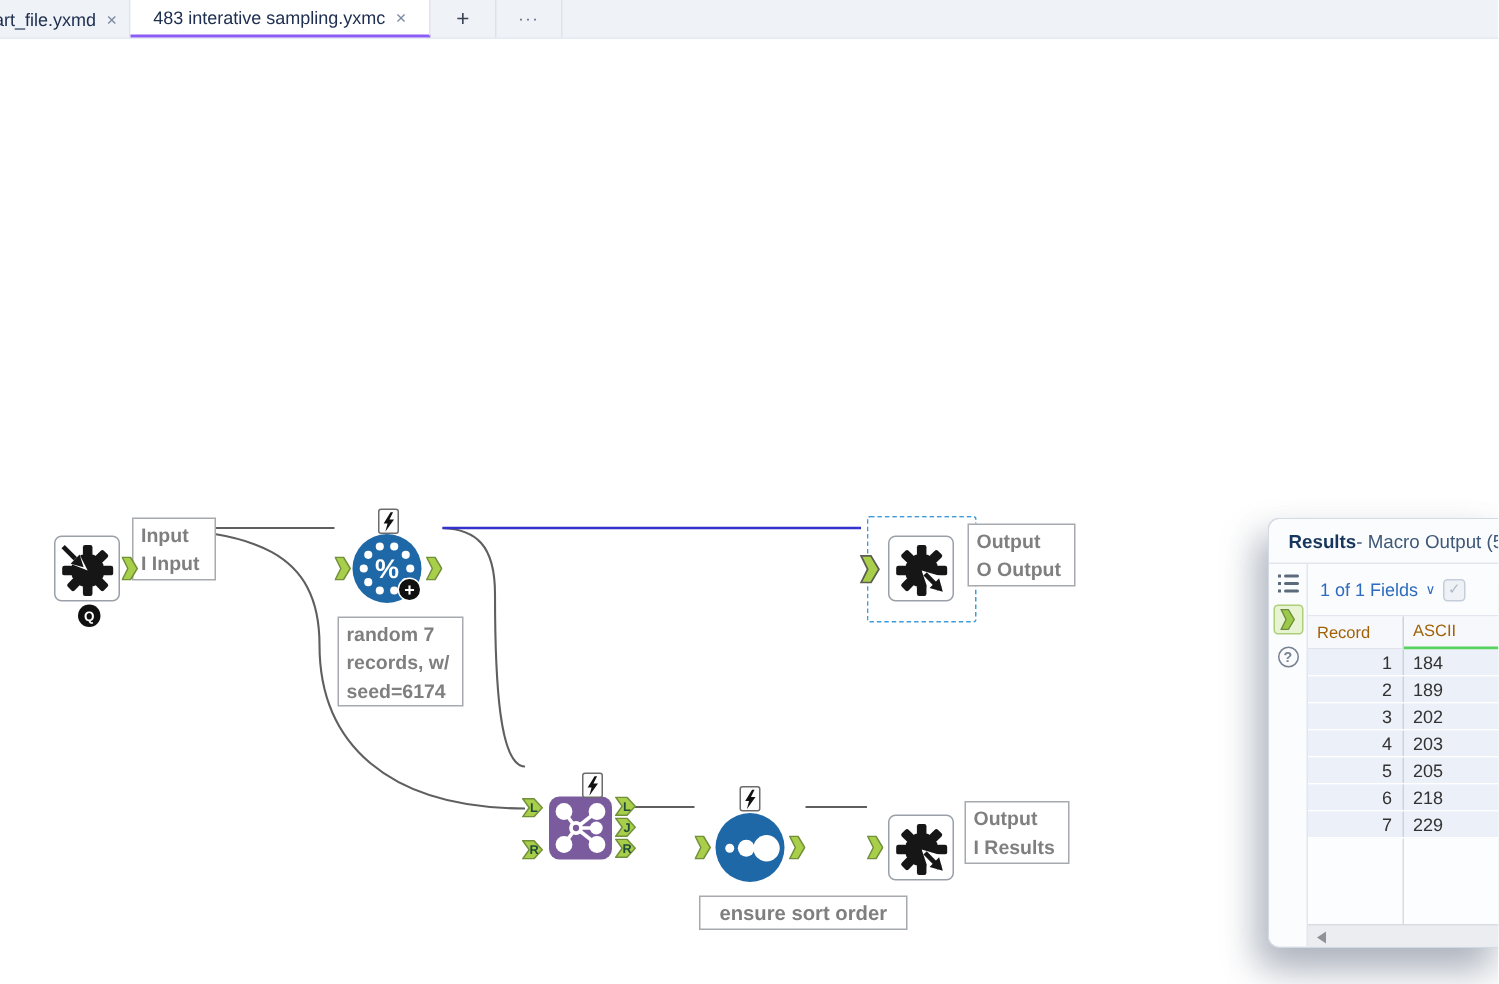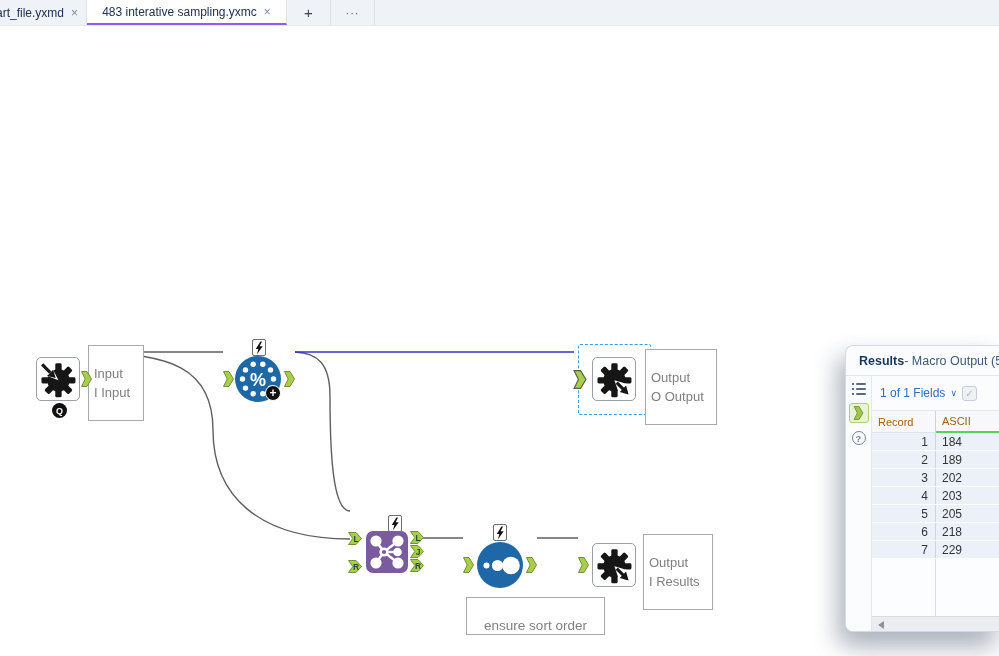--- a/index.html
+++ b/index.html
@@ -20,22 +20,22 @@
   .tabbtn.dots { font-size:11px; letter-spacing:1px; color:#55607a; }
 
   
   .canvas { position:absolute; left:0; top:27px; width:999px; height:629px; background:#fff; }
   svg.wires { position:absolute; left:0; top:0; z-index:1; pointer-events:none; }
   svg.wires path { pointer-events:stroke; }
 
   .abs { position:absolute; }
   .toolbox { width:44px; height:44px; background:#fff; border:1px solid #9aa0a8; border-radius:5px;
              display:flex; align-items:center; justify-content:center; z-index:2; }
-  .lbl { position:absolute; background:#fff; border:1px solid #a6a9ad; color:#7f7f7f; font-weight:normal;
-         font-size:13px; line-height:19px; padding:18px 5px; z-index:3; white-space:pre-line; }
+  .lbl { position:absolute; background:#fff; border:1px solid #a6a9ad; color:#7f7f7f; font-weight:bold;
+         font-size:13px; line-height:19px; padding:1px 5px; z-index:3; white-space:pre-line; }
   .bolt { position:absolute; width:14px; height:17px; background:#fdfdfd; border:1px solid #6c6c6c;
           border-radius:2px; display:flex; align-items:center; justify-content:center; z-index:3; }
   .anchor { position:absolute; z-index:4; line-height:0; }
   .badge { position:absolute; background:#101010; color:#fff; border-radius:50%; z-index:4;
            display:flex; align-items:center; justify-content:center; font-weight:bold;
            box-shadow:0 0 0 1.5px #fff; }
   .circle-tool { position:absolute; border-radius:50%; background:#1e68a7; z-index:2; line-height:0; }
   .join-tool { position:absolute; width:42px; height:42px; border-radius:7px; background:#7a5b9d; z-index:2; line-height:0; padding:0; }
   .selrect { position:absolute; border:1.5px dashed #3f9bdc; z-index:1; border-radius:2px; }
 
@@ -172,20 +172,23 @@
     <div class="anchor" style="left:223px; top:344px;">
       <svg width="11" height="16" viewBox="0 0 11 16">
           <use href="#flag" fill="#a9cf4a" stroke="#71903a"></use>
         </svg>
     </div>
     <div class="anchor" style="left:284px; top:344px;">
       <svg width="11" height="16" viewBox="0 0 11 16">
           <use href="#flag" fill="#a9cf4a" stroke="#71903a"></use>
         </svg>
     </div>
+    <div class="lbl" style="left:225px; top:384px; width:84px; height:60px;">random 7
+records, w/
+seed=6174</div>
 
     <div class="bolt" style="left:388px; top:488px;">
       <svg width="13" height="16" viewBox="0 0 13 16">
           <use href="#boltshape" fill="#111"></use>
         </svg>
     </div>
     <div class="join-tool" style="left:366px; top:504px;">
       <svg viewBox="0 0 42 42" width="42" height="42">
         <g stroke="#fff" stroke-width="2.4">
           <line x1="18" y1="21" x2="10" y2="10"></line>

